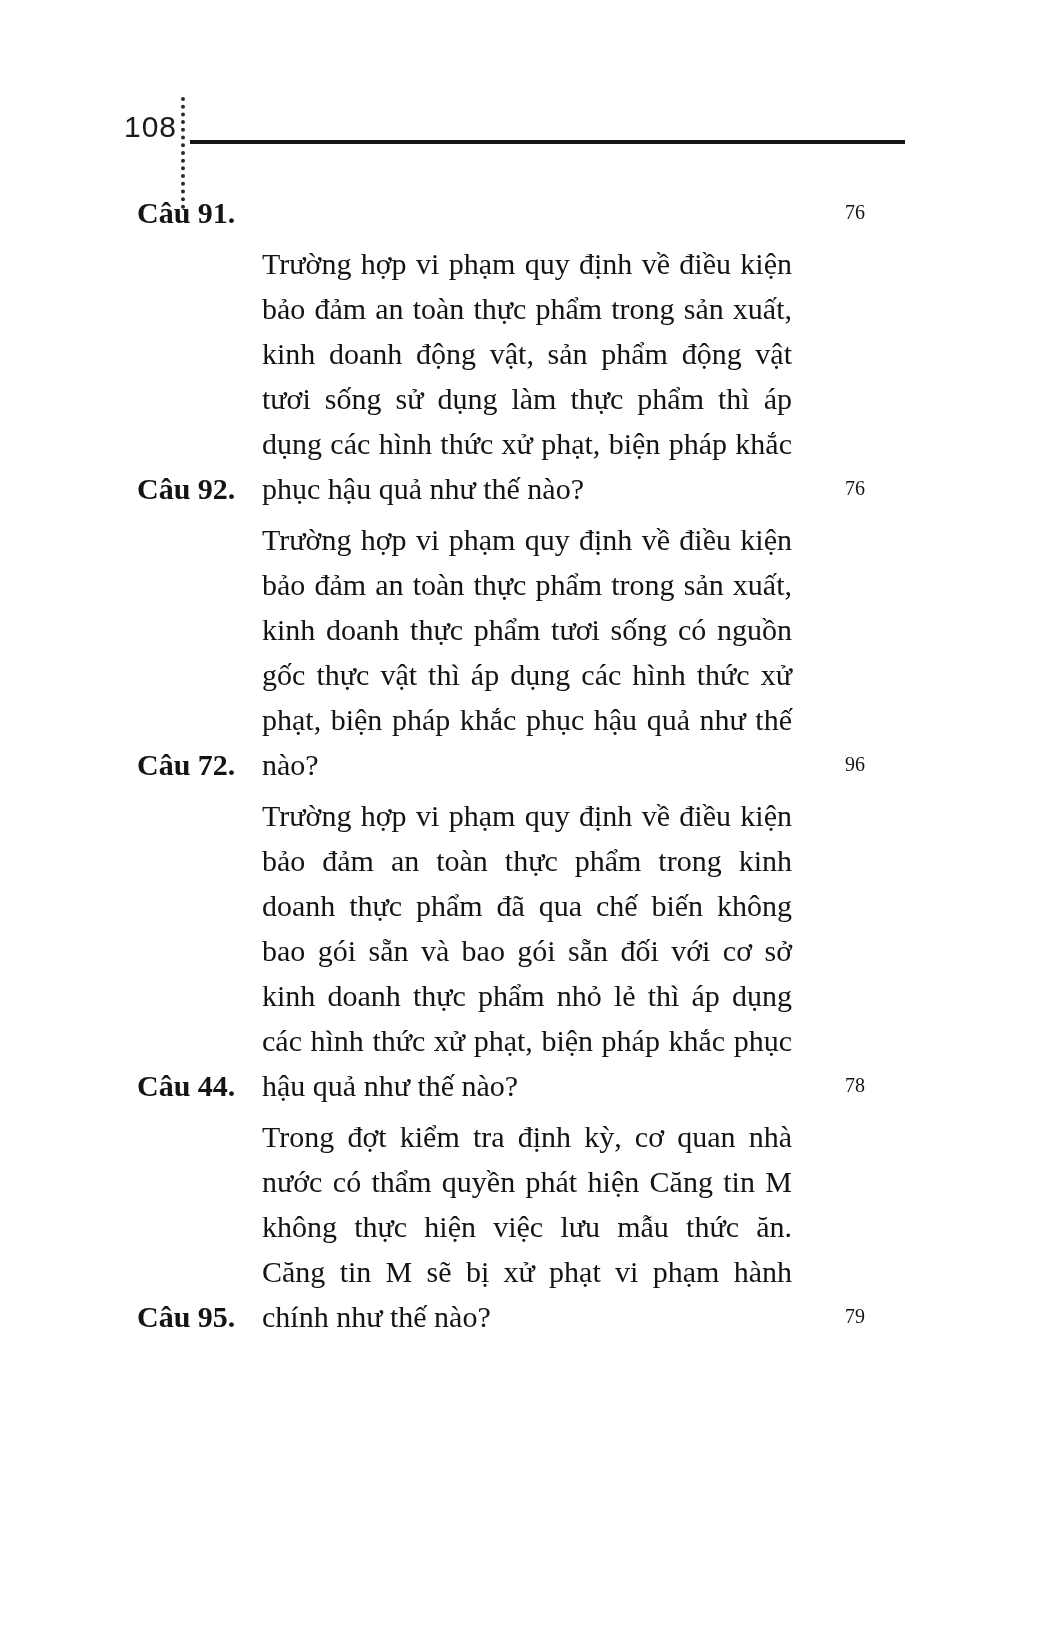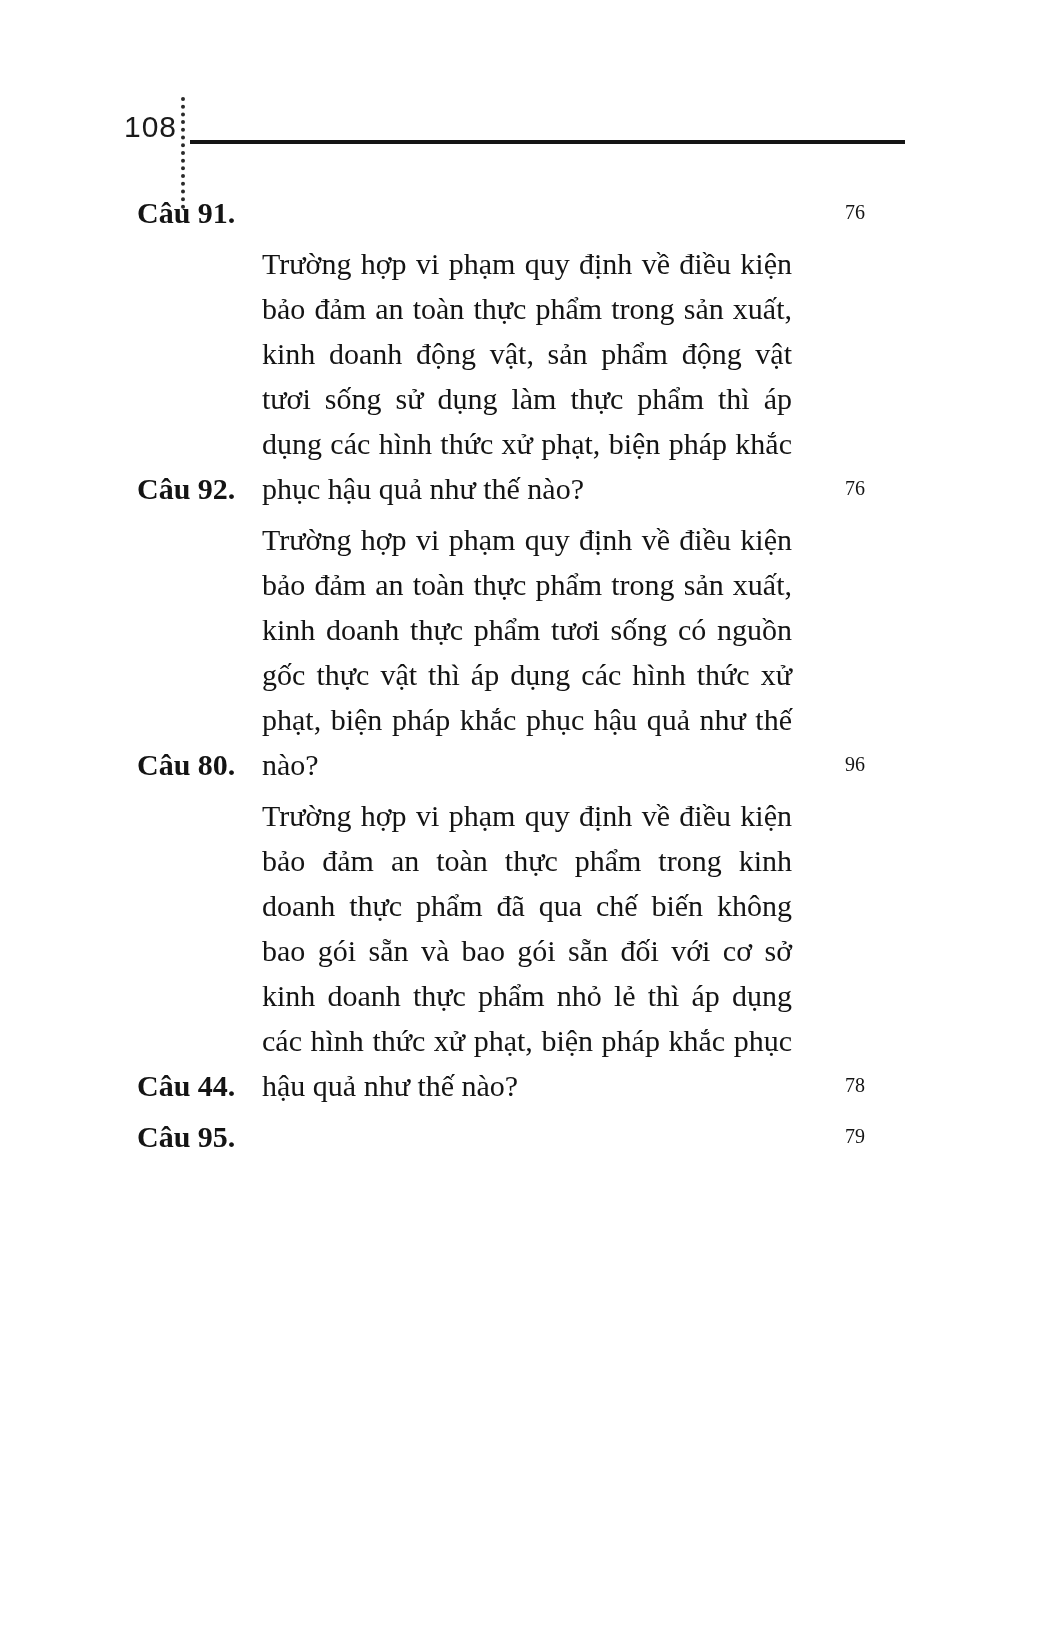--- a/index.html
+++ b/index.html
@@ -105,30 +105,31 @@
       <div class="entry-page">76</div>
     </div>
 
     <div class="toc-entry">
       <div class="entry-label">Câu 92.</div>
       <div class="entry-text">Trường hợp vi phạm quy định về điều kiện bảo đảm an toàn thực phẩm trong sản xuất, kinh doanh động vật, sản phẩm động vật tươi sống sử dụng làm thực phẩm thì áp dụng các hình thức xử phạt, biện pháp khắc phục hậu quả như thế nào?</div>
       <div class="entry-page">76</div>
     </div>
 
     <div class="toc-entry">
-      <div class="entry-label">Câu 80.</div>
+      <div class="entry-label">Câu 72.</div>
       <div class="entry-text">Trường hợp vi phạm quy định về điều kiện bảo đảm an toàn thực phẩm trong sản xuất, kinh doanh thực phẩm tươi sống có nguồn gốc thực vật thì áp dụng các hình thức xử phạt, biện pháp khắc phục hậu quả như thế nào?</div>
       <div class="entry-page">96</div>
     </div>
 
     <div class="toc-entry">
       <div class="entry-label">Câu 44.</div>
       <div class="entry-text">Trường hợp vi phạm quy định về điều kiện bảo đảm an toàn thực phẩm trong kinh doanh thực phẩm đã qua chế biến không bao gói sẵn và bao gói sẵn đối với cơ sở kinh doanh thực phẩm nhỏ lẻ thì áp dụng các hình thức xử phạt, biện pháp khắc phục hậu quả như thế nào?</div>
       <div class="entry-page">78</div>
     </div>
 
     <div class="toc-entry">
       <div class="entry-label">Câu 95.</div>
+      <div class="entry-text">Trong đợt kiểm tra định kỳ, cơ quan nhà nước có thẩm quyền phát hiện Căng tin M không thực hiện việc lưu mẫu thức ăn. Căng tin M sẽ bị xử phạt vi phạm hành chính như thế nào?</div>
       <div class="entry-page">79</div>
     </div>
 
   </div>
 </div>
 
 </body></html>

